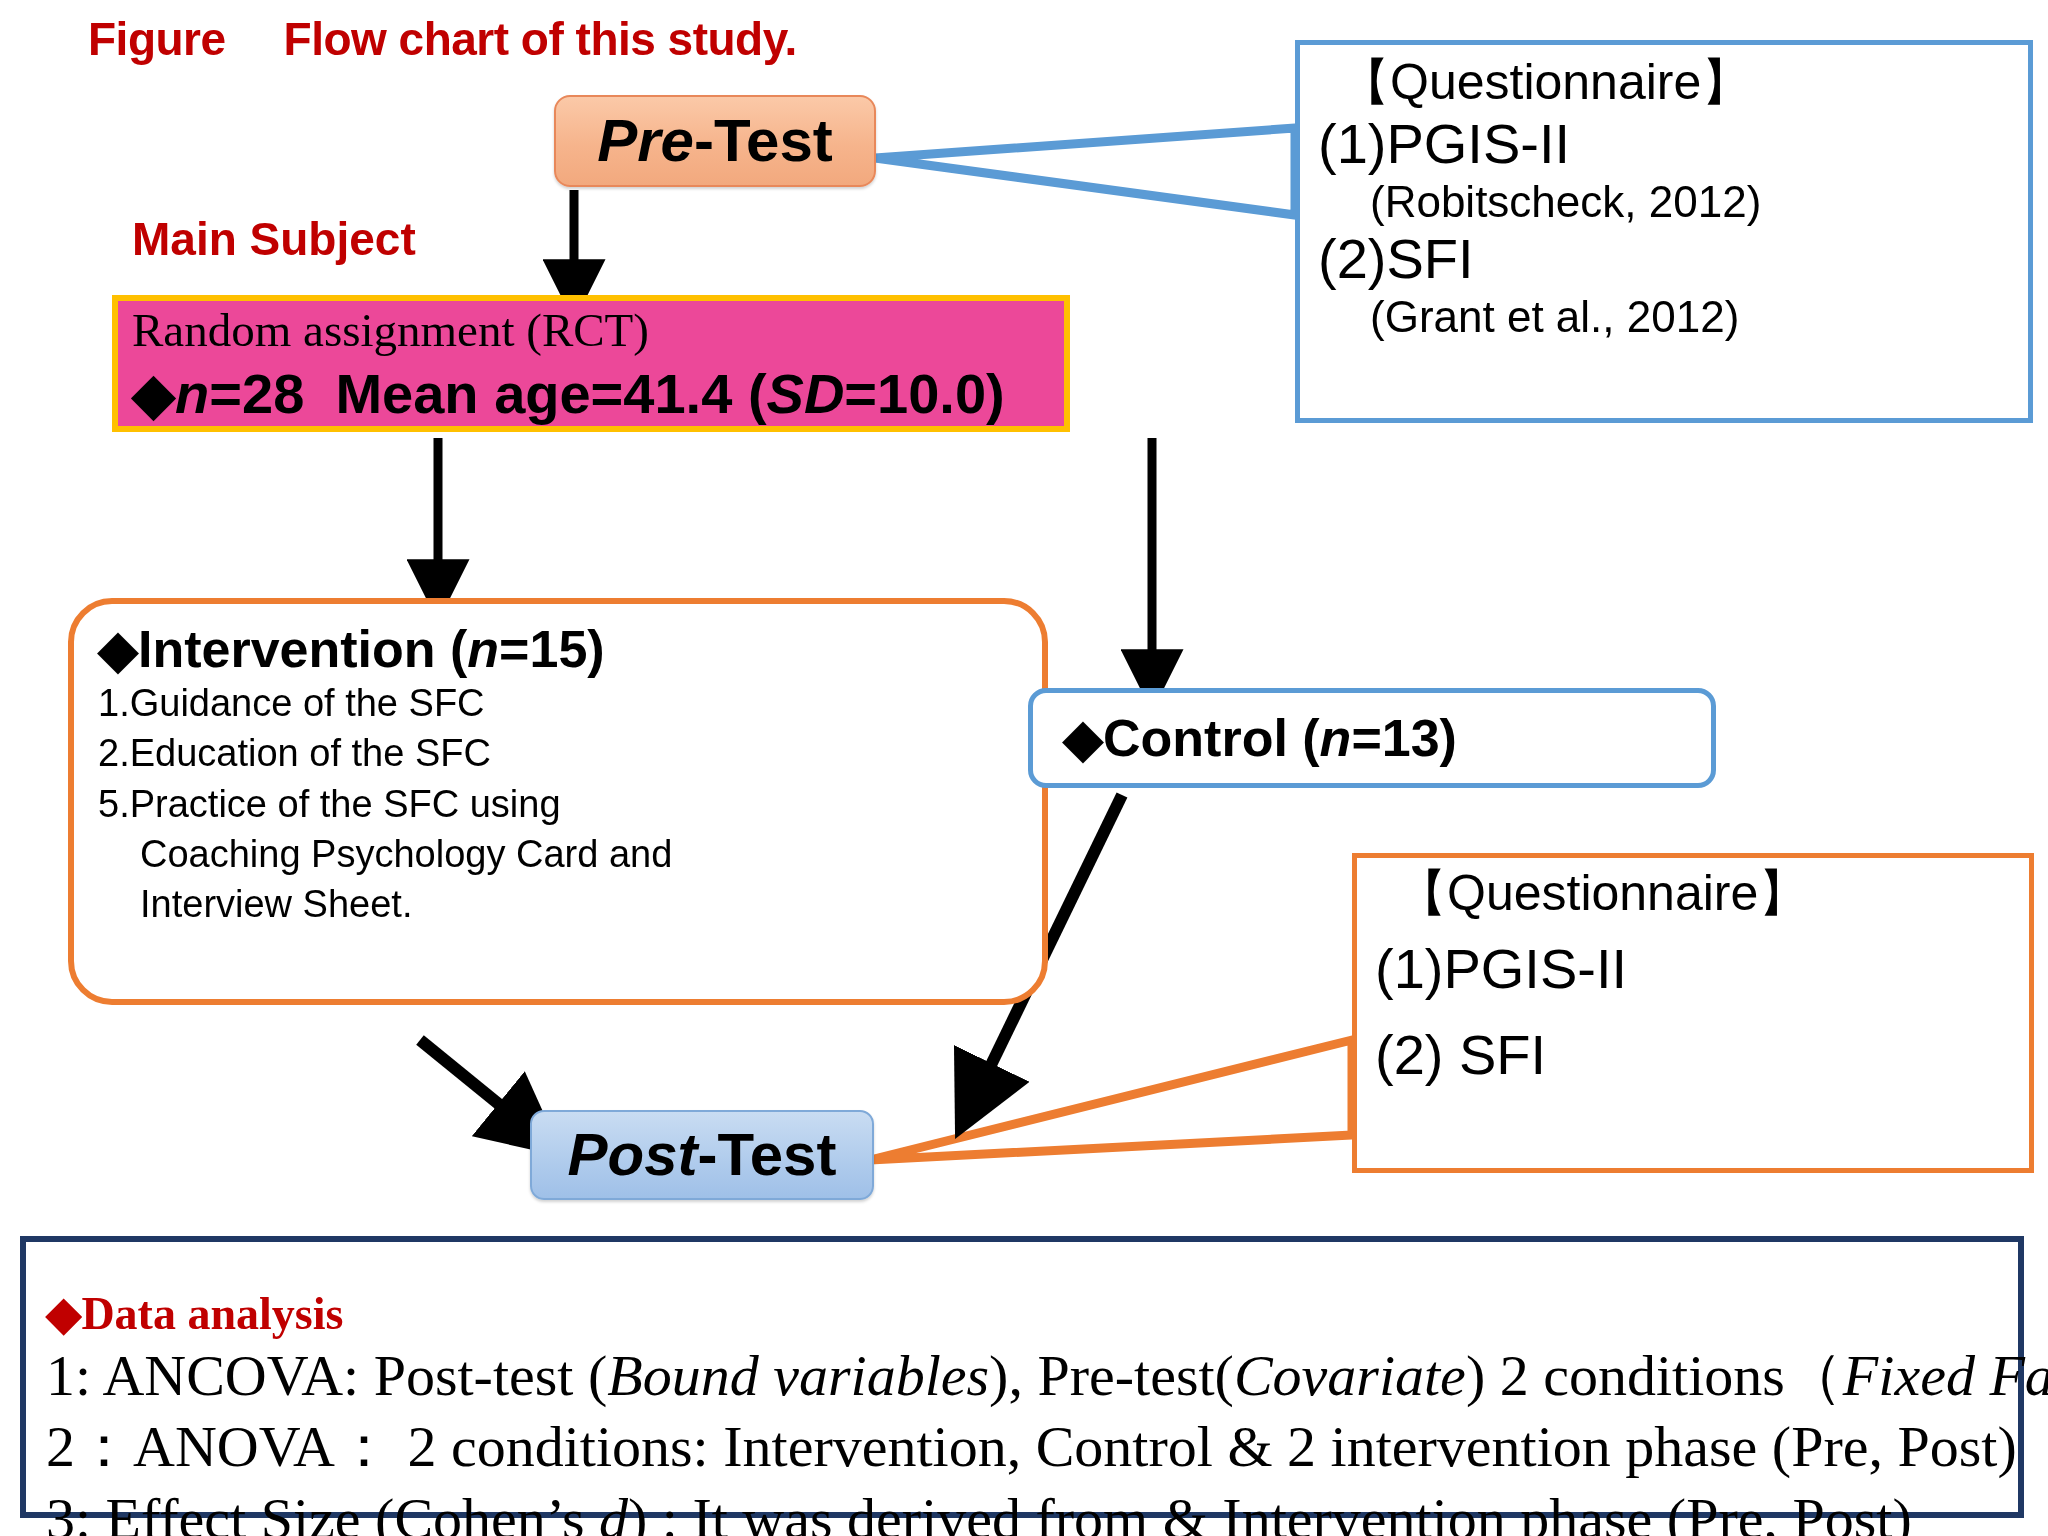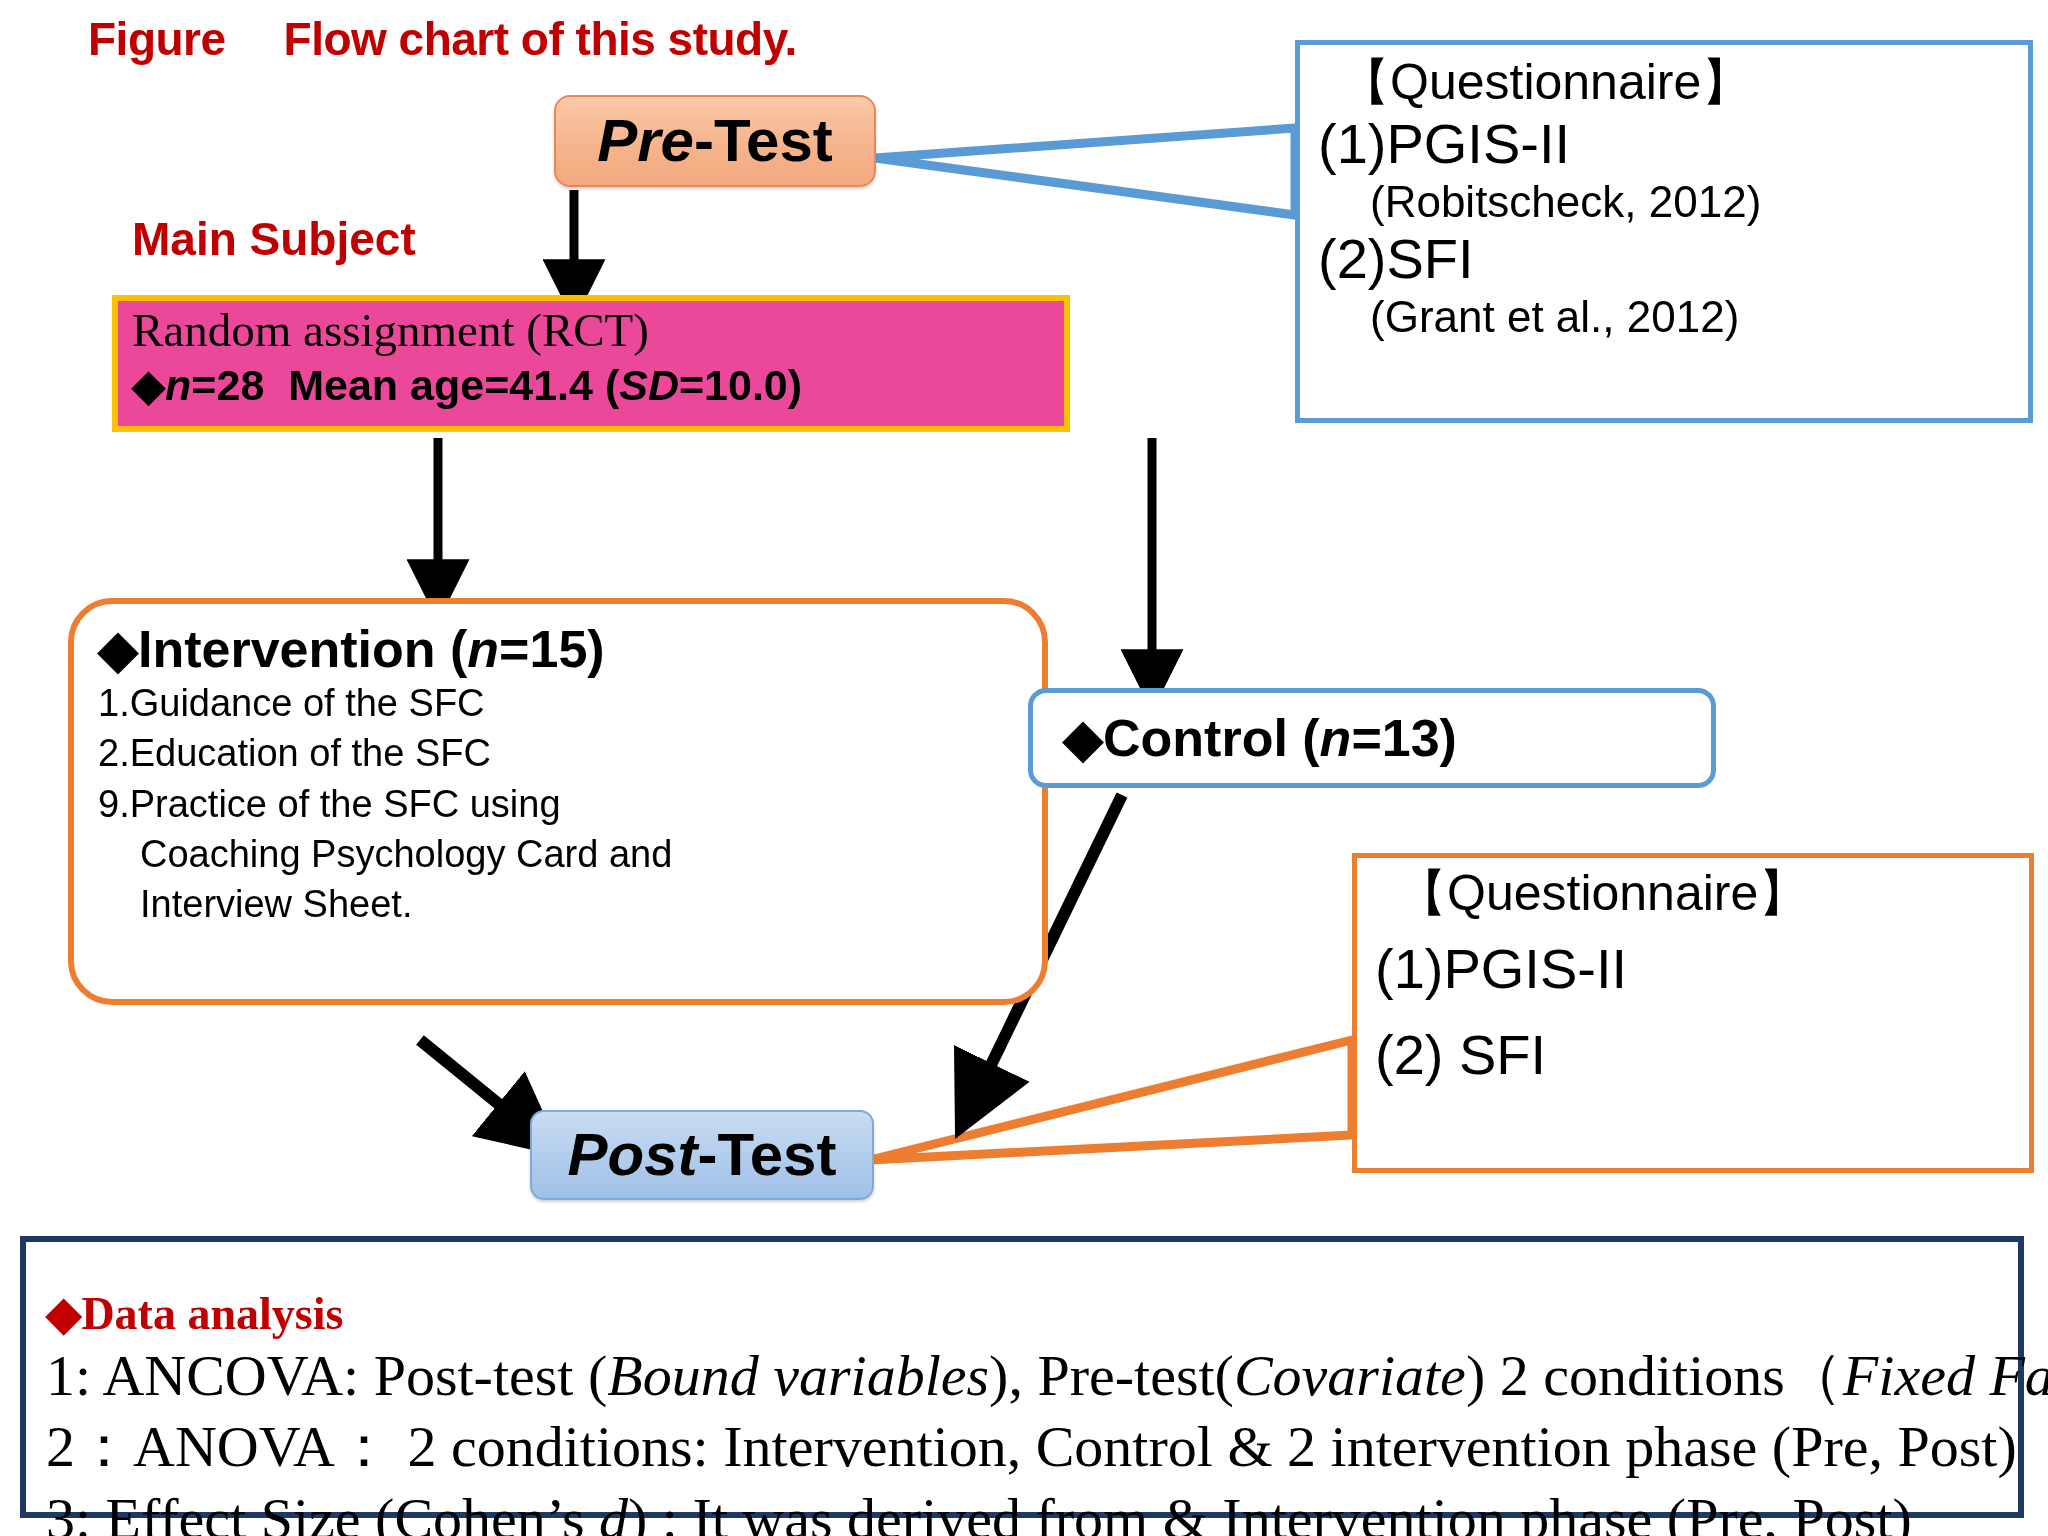--- a/index.html
+++ b/index.html
@@ -79,21 +79,21 @@
     padding: 4px 0 0 14px;
   }
   #random-assignment-title {
     font-family: "Liberation Serif", serif;
     font-size: 47px;
     color: #000;
     line-height: 1.1;
     white-space: nowrap;
   }
   #random-assignment-stats {
-    font-size: 43px;
+    font-size: 56px;
     font-weight: bold;
     color: #000;
     white-space: nowrap;
     line-height: 1.25;
     margin-top: 2px;
   }
   #random-assignment-stats i { font-style: italic; }
 
   
   #intervention-box {
@@ -230,21 +230,21 @@
       <span>◆</span><i>n</i><span>=28</span>&nbsp;&nbsp;<span>Mean age=41.4 (</span><i>SD</i><span>=10.0)</span>
     </div>
   </div>
 
   <div class="abs" id="intervention-box">
     <div id="intervention-title">
       <span>◆</span><span>Intervention (</span><i>n</i><span>=15)</span>
     </div>
     <div class="interv-item">1.Guidance of the SFC</div>
     <div class="interv-item">2.Education of the SFC</div>
-    <div class="interv-item">9.Practice of the SFC using</div>
+    <div class="interv-item">5.Practice of the SFC using</div>
     <div class="interv-sub">Coaching Psychology Card and</div>
     <div class="interv-sub">Interview Sheet.</div>
   </div>
 
   <div class="abs" id="control-box">
     <div id="control-title">
       <span>◆</span><span>Control  (</span><i>n</i><span>=13)</span>
     </div>
   </div>
 

